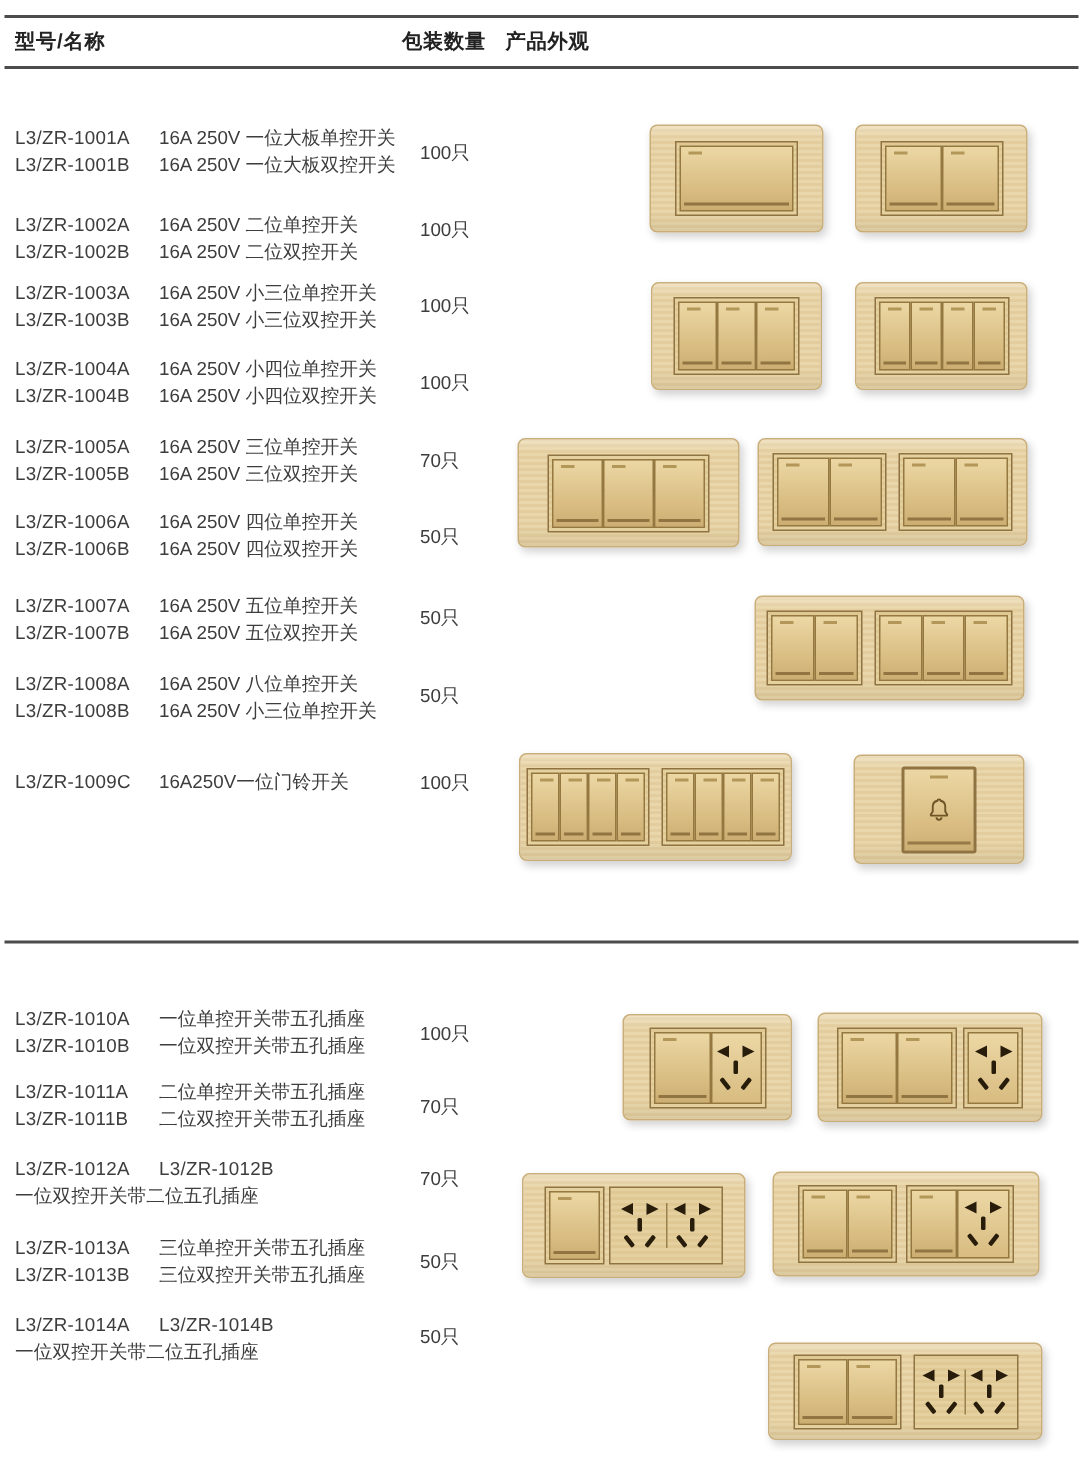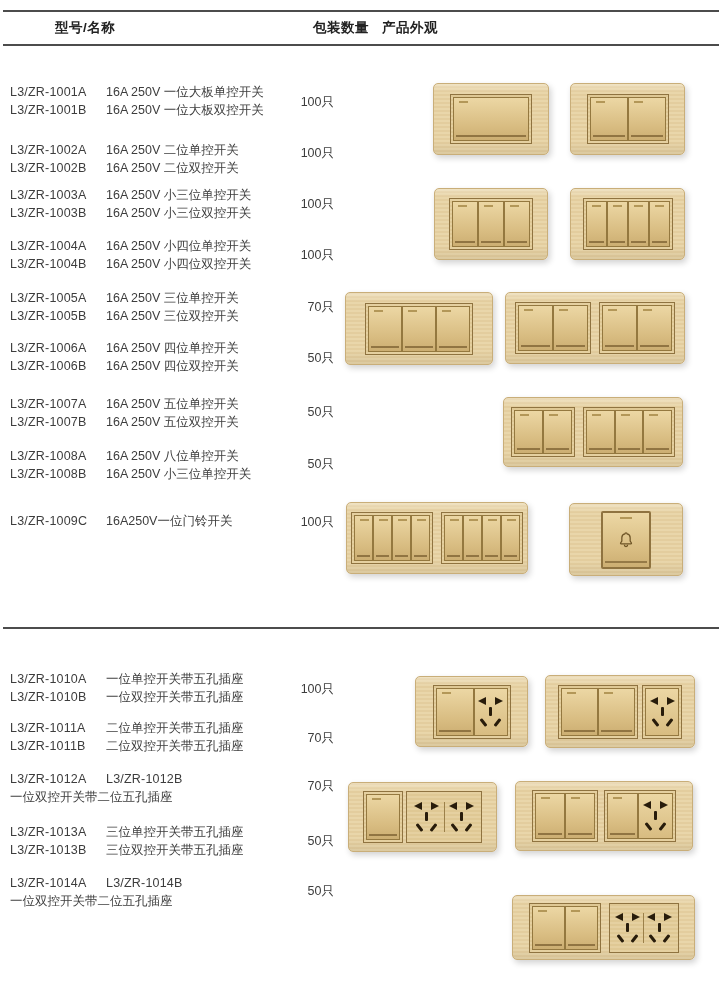--- a/index.html
+++ b/index.html
@@ -1,21 +1,21 @@
 <!DOCTYPE html>
 <html><head>
 <meta charset="utf-8">
 <style>
   html,body{margin:0;padding:0;background:#ffffff;}
   body{width:722px;height:981px;position:relative;font-family:"Liberation Sans","DejaVu Sans",sans-serif;overflow:hidden;}
   .rule{position:absolute;left:3px;right:3px;height:2px;background:#4c4c4c;}
-  .hdr{position:absolute;top:19px;font-size:13.5px;font-weight:bold;color:#222;white-space:nowrap;letter-spacing:.5px;margin-left:45px;}
+  .hdr{position:absolute;top:19px;font-size:13.5px;font-weight:bold;color:#222;white-space:nowrap;letter-spacing:.5px;}
   .grp{position:absolute;left:10px;display:grid;grid-template-columns:96px auto;line-height:17.5px;font-size:12.5px;color:#3d3d3d;white-space:nowrap;}
   .grp .m{letter-spacing:.2px;}
-  .qty{position:absolute;left:280px;width:54px;text-align:right;font-size:12.5px;color:#3d3d3d;white-space:nowrap;}
+  .qty{position:absolute;left:280px;width:54px;text-align:left;font-size:12.5px;color:#3d3d3d;white-space:nowrap;}
 
   
   .plate{position:absolute;border:1px solid #c9ae79;border-radius:5px;
     background:
       linear-gradient(180deg, rgba(255,255,255,.30), rgba(255,255,255,0) 12%, rgba(0,0,0,0) 80%, rgba(0,0,0,.06)),
       repeating-linear-gradient(0deg,#e9d6aa 0px,#e9d6aa 2px,#e3cd9e 2px,#e3cd9e 4px);
     box-shadow:2px 3px 6px rgba(0,0,0,.18);
     display:flex;align-items:center;justify-content:center;gap:8px;box-sizing:border-box;}
   .frame{border:1px solid #8f7340;padding:2px;display:flex;gap:0;box-sizing:border-box;
     background:repeating-linear-gradient(0deg,#e5d0a0 0px,#e5d0a0 2px,#dfc894 2px,#dfc894 4px);}

